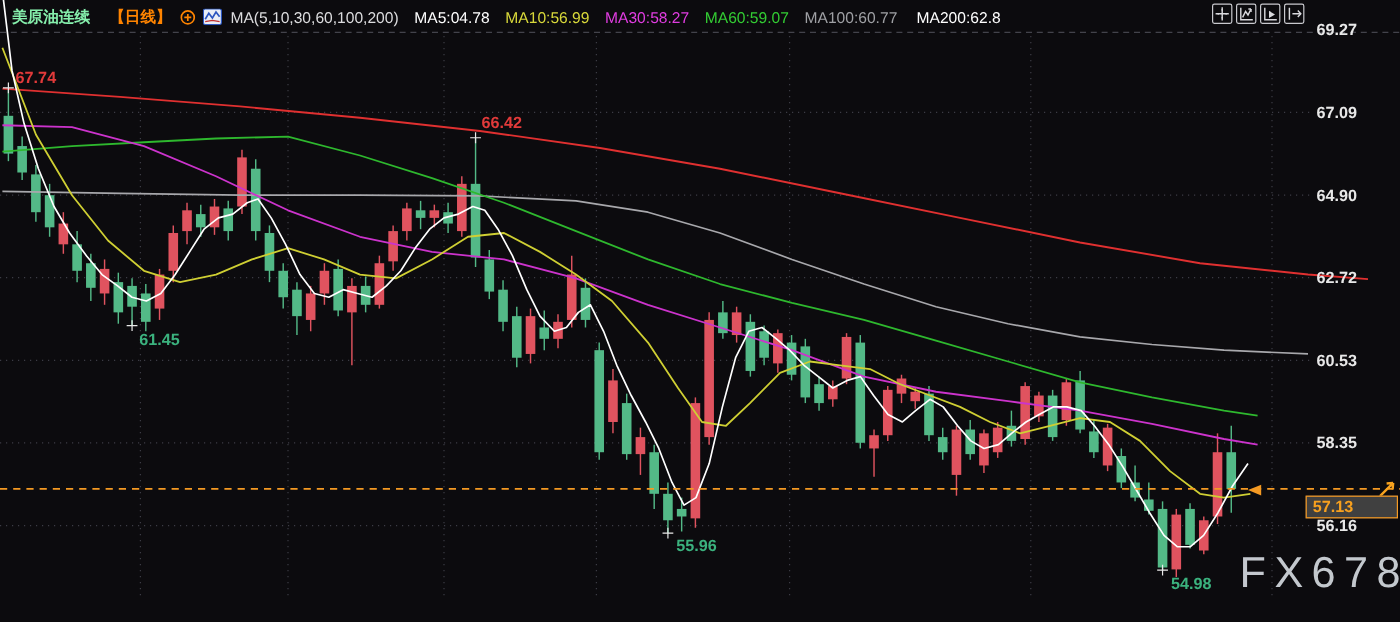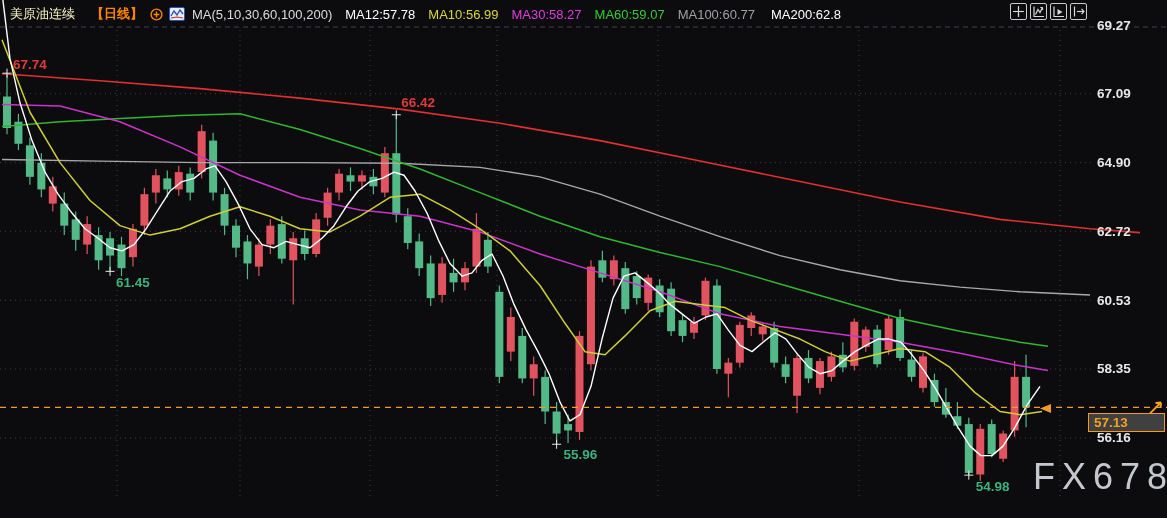--- a/index.html
+++ b/index.html
@@ -5,21 +5,21 @@
   html,body{margin:0;padding:0;}
   body{
     width:1167px;height:518px;position:relative;overflow:hidden;
     background:#0c0b0e;font-family:"Liberation Sans",sans-serif;
     -webkit-font-smoothing:antialiased;
   }
   .header{
     position:absolute;left:10px;top:4px;height:20px;display:flex;align-items:center;
     font-size:13px;white-space:nowrap;z-index:5;
   }
-  .sym{color:#fef9c3;font-weight:400;}
+  .sym{color:#86efac;font-weight:700;}
   .period{color:#ff8400;font-weight:700;margin-left:16px;}
   .oplus{margin-left:7px;display:inline-flex;align-items:center;}
   .mchart{margin-left:6px;display:inline-flex;align-items:center;}
   .magroup{color:#dcdcde;margin-left:7px;}
   .ma{margin-left:13px;font-weight:400;}
   .toolbar{position:absolute;right:80px;top:3px;display:flex;gap:3px;z-index:5;}
   .tbtn{
     width:17px;height:17px;border:1px solid #c9c9ce;border-radius:2px;background:transparent;
     display:flex;align-items:center;justify-content:center;padding:0;cursor:pointer;box-sizing:border-box;
   }
@@ -48,21 +48,21 @@
       </svg>
   </span>
   <span class="mchart">
     <svg width="16" height="14" viewBox="0 0 16 14">
         <rect x="0.5" y="0.5" width="15" height="13" rx="1.5" fill="#e9eef6" stroke="#2b56c0"></rect>
         <polyline points="2,9 5,4 8,8 11,3 14,7" fill="none" stroke="#2b56c0" stroke-width="1.4"></polyline>
         <polyline points="2,11 8,10 14,11" fill="none" stroke="#c03030" stroke-width="1.2"></polyline>
       </svg>
   </span>
   <span class="magroup">MA(5,10,30,60,100,200)</span>
-  <span class="ma" style="color: rgb(255, 255, 255);">MA12:57.78</span>
+  <span class="ma" style="color: rgb(255, 255, 255);">MA5:04.78</span>
   <span class="ma" style="color: rgb(216, 216, 58); text-align: center;">MA10:56.99</span>
   <span class="ma" style="color: rgb(224, 60, 224);">MA30:58.27</span>
   <span class="ma" style="color: rgb(51, 204, 51);">MA60:59.07</span>
   <span class="ma" style="color: rgb(159, 160, 164);">MA100:60.77</span>
   <span class="ma" style="color: #ffffff; margin-left: 16px;">MA200:62.8</span>
 </div>
 
 <div class="toolbar">
   <button class="tbtn" title="">
     <svg width="13" height="13" viewBox="0 0 13 13" fill="none" stroke="#d9d9dd" stroke-width="1.2">

